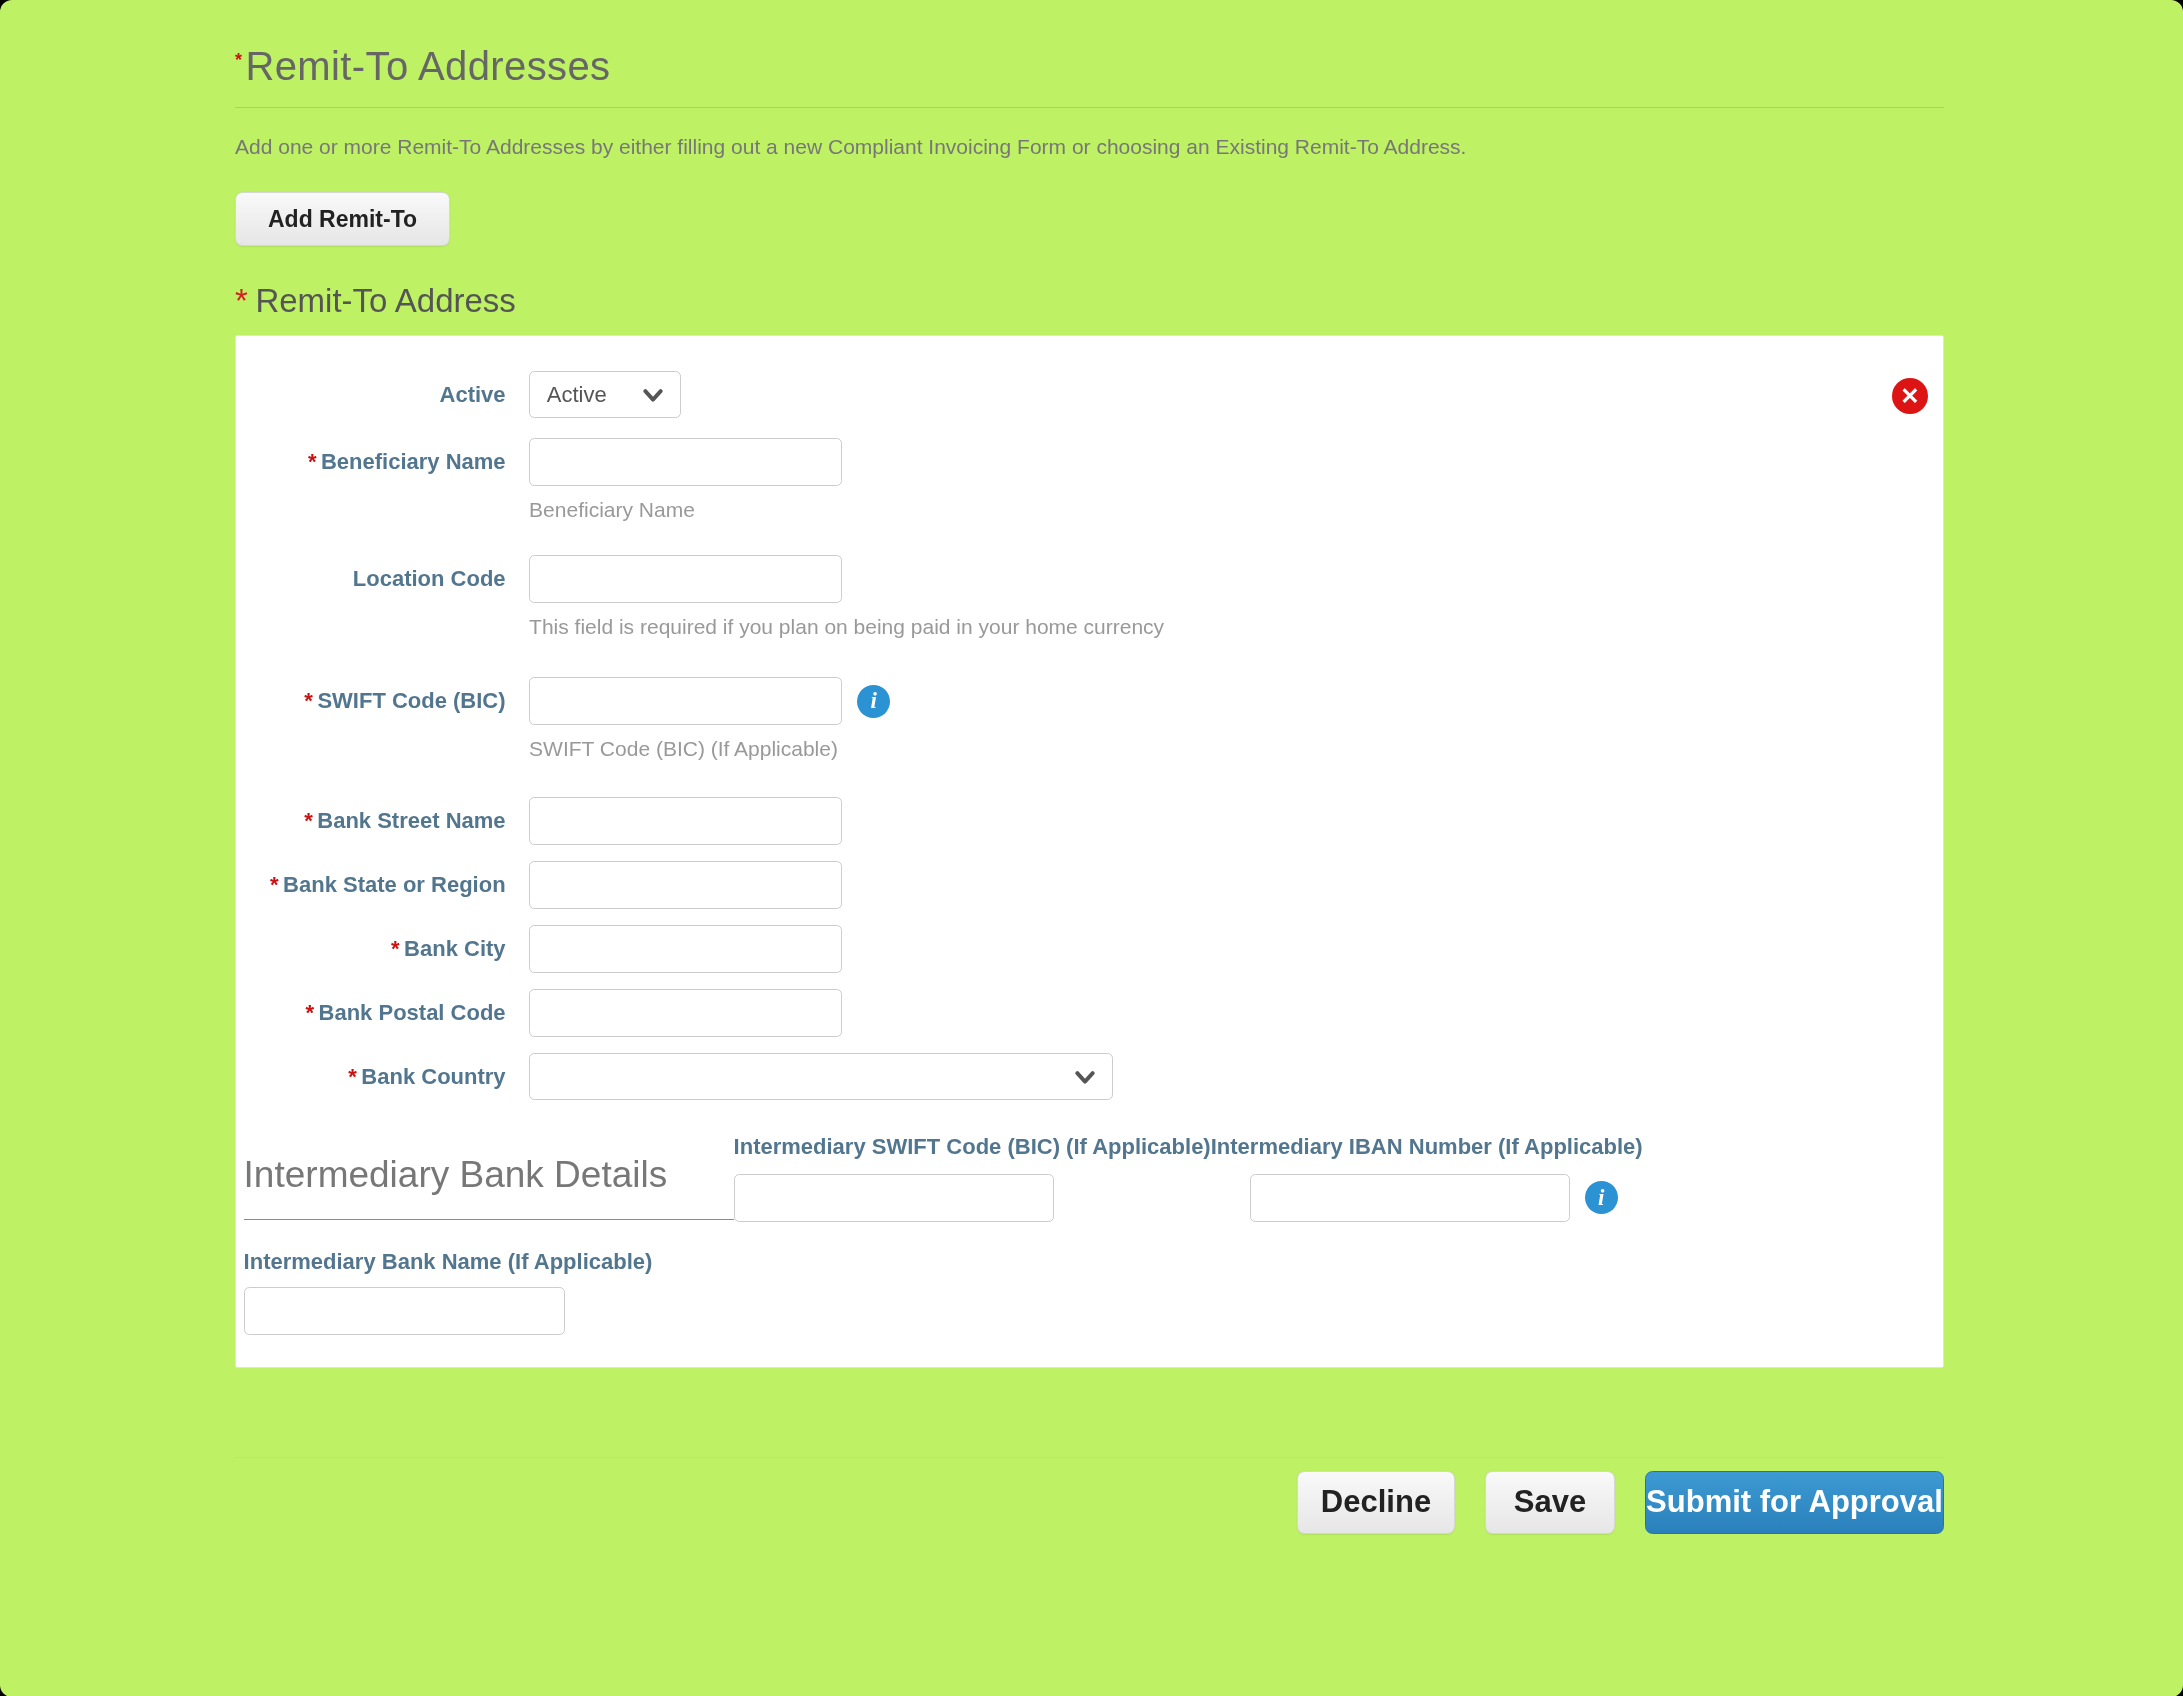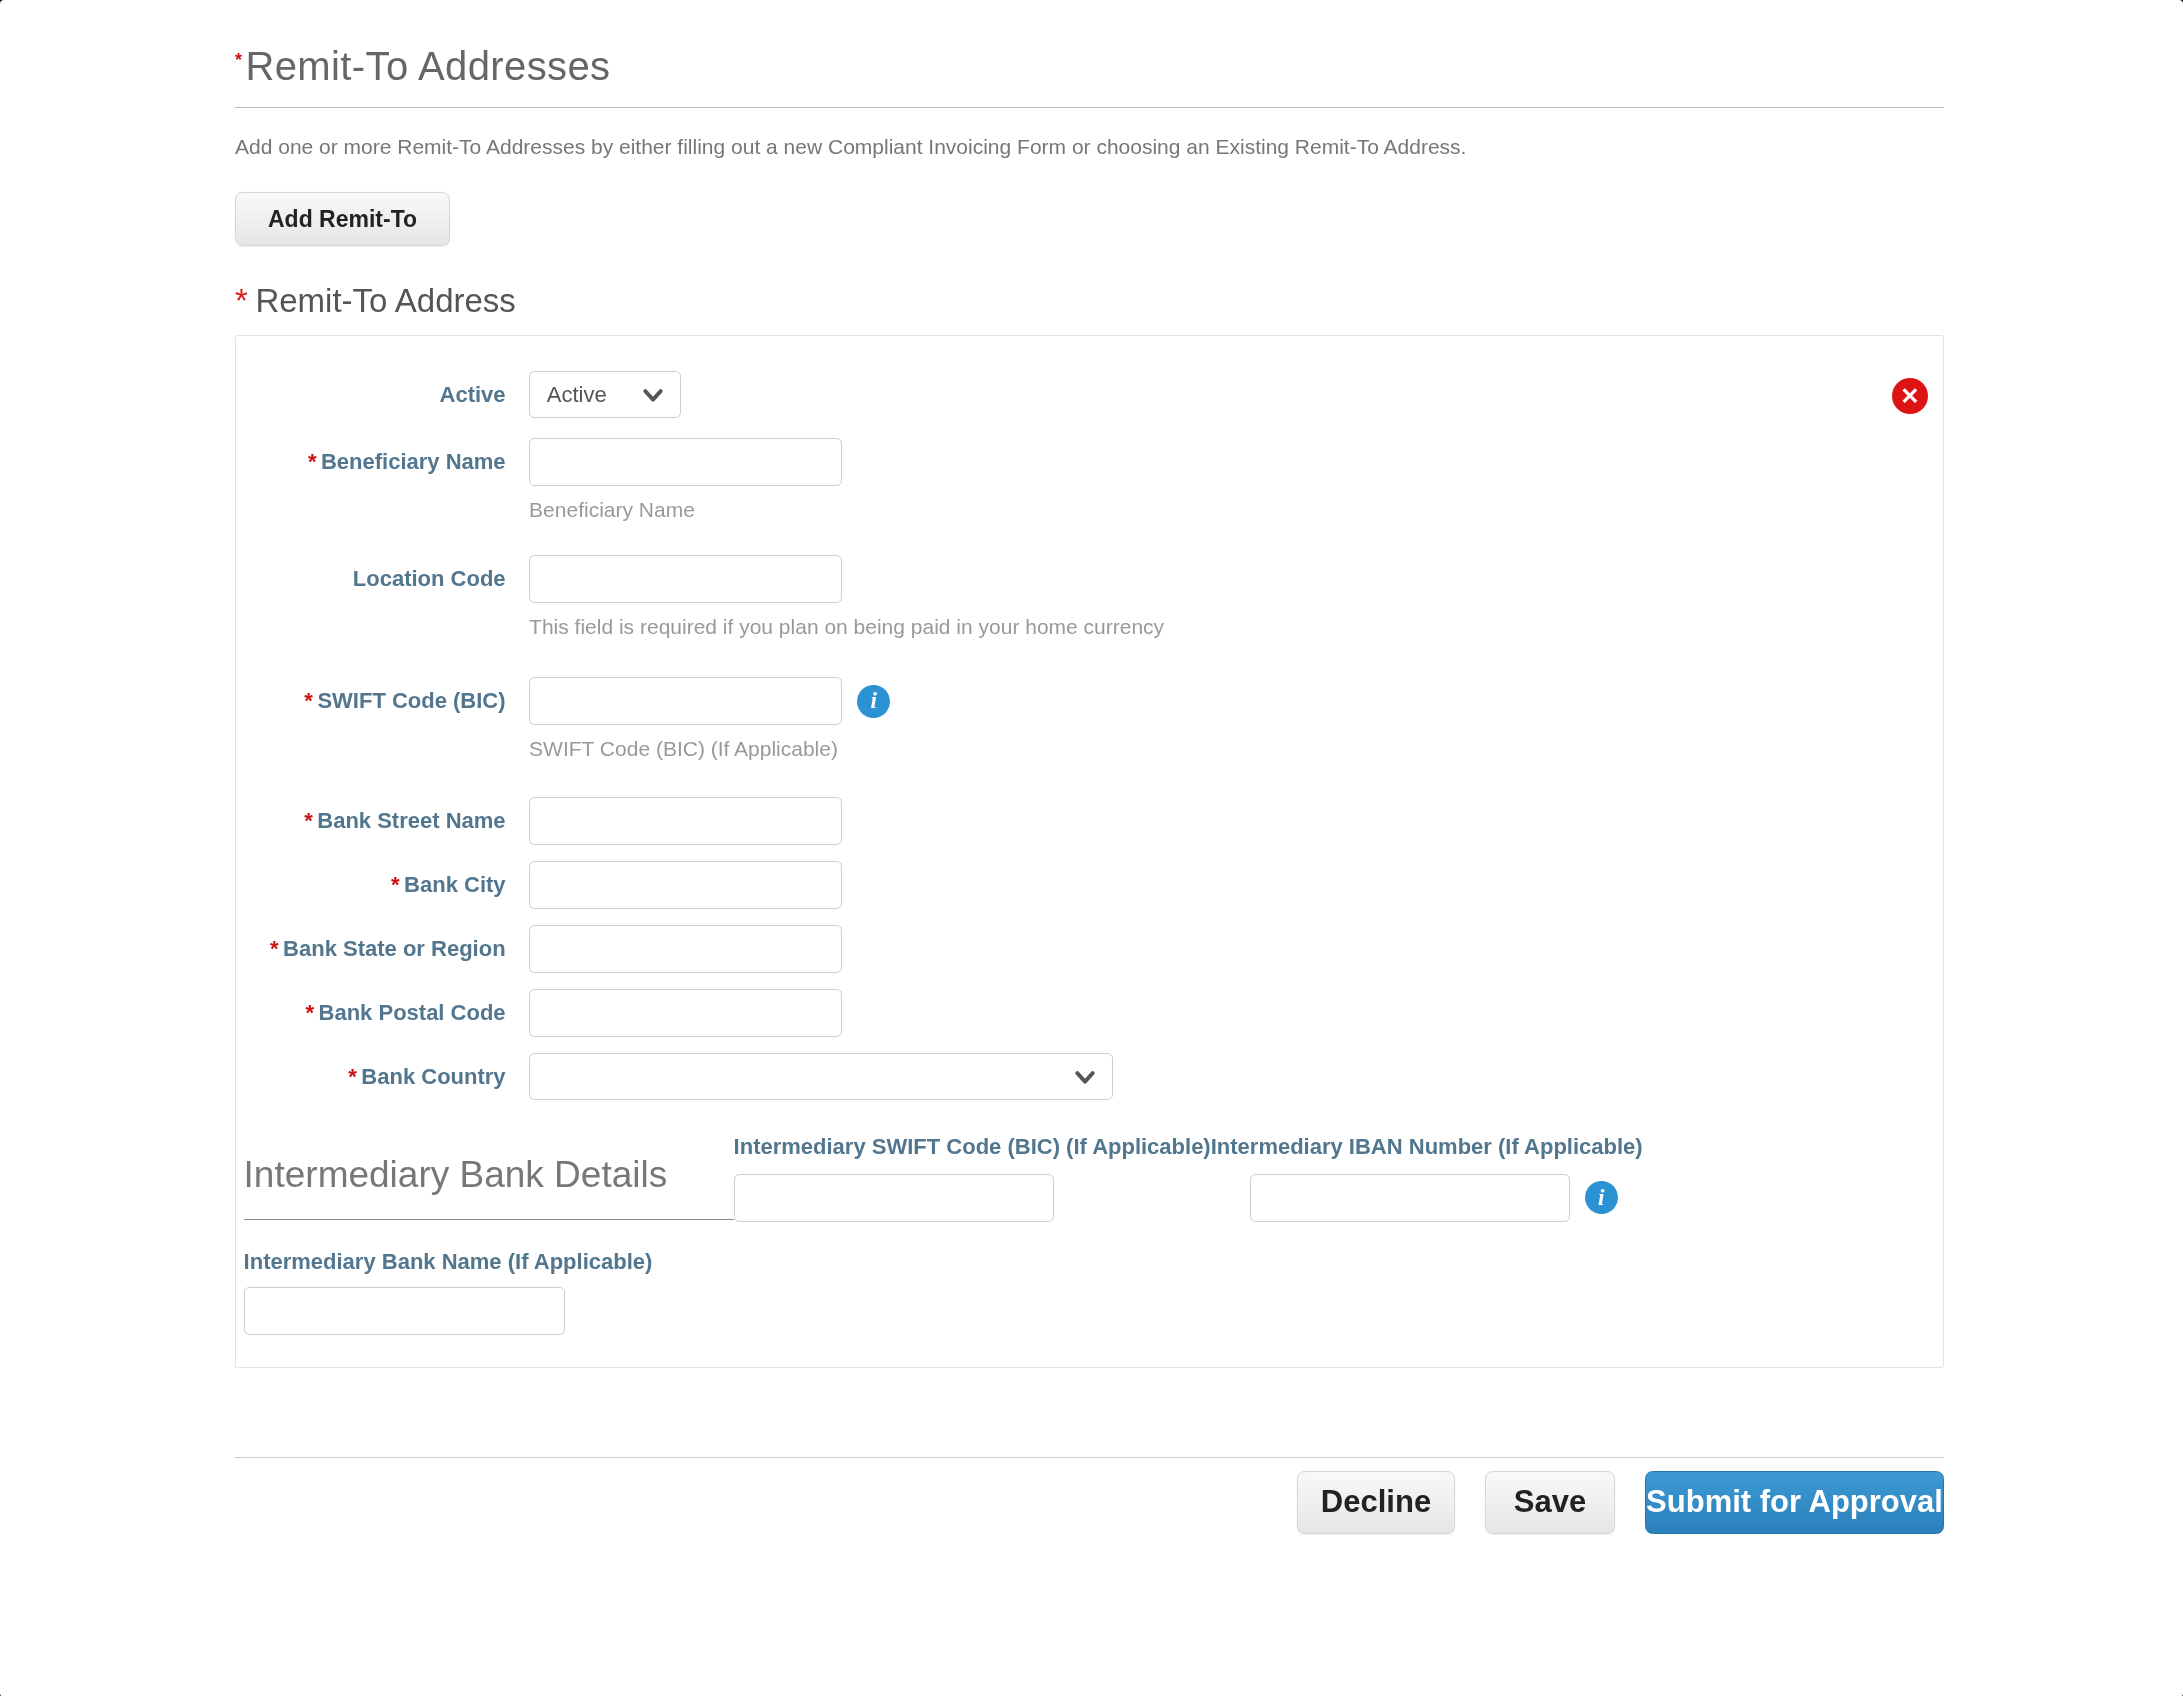--- a/index.html
+++ b/index.html
@@ -1,18 +1,18 @@
 <!DOCTYPE html>
 <html style="font-size:12px"><head>
 <meta charset="utf-8">
 <style>
   * { box-sizing: border-box; margin: 0; padding: 0; }
   html,body { background:#000; font-family:"Liberation Sans", sans-serif; }
   .screen { width:2183px; height:1697px; background:#000; position:relative; }
-  .card { position:absolute; inset:0; background:#ffffff; border-radius:4px; overflow:hidden; }
+  .card { position:absolute; inset:0; background:#bef264; border-radius:12px; overflow:hidden; }
   .content { padding:44px 239px 0 235px; }
 
   
   .page-title { font-size:40px; font-weight:300; color:#666; letter-spacing:0.4px; }
   .page-title .tiny-req { color:#cc1111; font-size:18px; vertical-align:13.6px; margin-right:3px; font-weight:700; }
   .title-hr { border:none; border-top:1.5px solid #b9b9b9; margin:18px 0 0; }
   .description { font-size:21px; color:#777; margin-top:27px; }
 
   .btn { border-radius:7.6px; cursor:pointer; font-family:"Liberation Sans",sans-serif; }
   .btn-gray {
@@ -174,28 +174,28 @@
 
 
         <div class="form-row mb21">
           <div class="lbl"><span class="req">*</span><span>Bank Street Name</span></div>
           <div class="ctl">
               <input class="text" type="text" value="" style="">
             </div>
         </div>
 
         <div class="form-row mb21">
+          <div class="lbl"><span class="req">*</span><span>Bank State or Region</span></div>
+          <div class="ctl">
+              <input class="text" type="text" value="" style="">
+            </div>
+        </div>
+
+        <div class="form-row mb21">
           <div class="lbl"><span class="req">*</span><span>Bank City</span></div>
-          <div class="ctl">
-              <input class="text" type="text" value="" style="">
-            </div>
-        </div>
-
-        <div class="form-row mb21">
-          <div class="lbl"><span class="req">*</span><span>Bank State or Region</span></div>
           <div class="ctl">
               <input class="text" type="text" value="" style="">
             </div>
         </div>
 
         <div class="form-row mb21">
           <div class="lbl"><span class="req">*</span><span>Bank Postal Code</span></div>
           <div class="ctl">
               <input class="text" type="text" value="" style="">
             </div>

